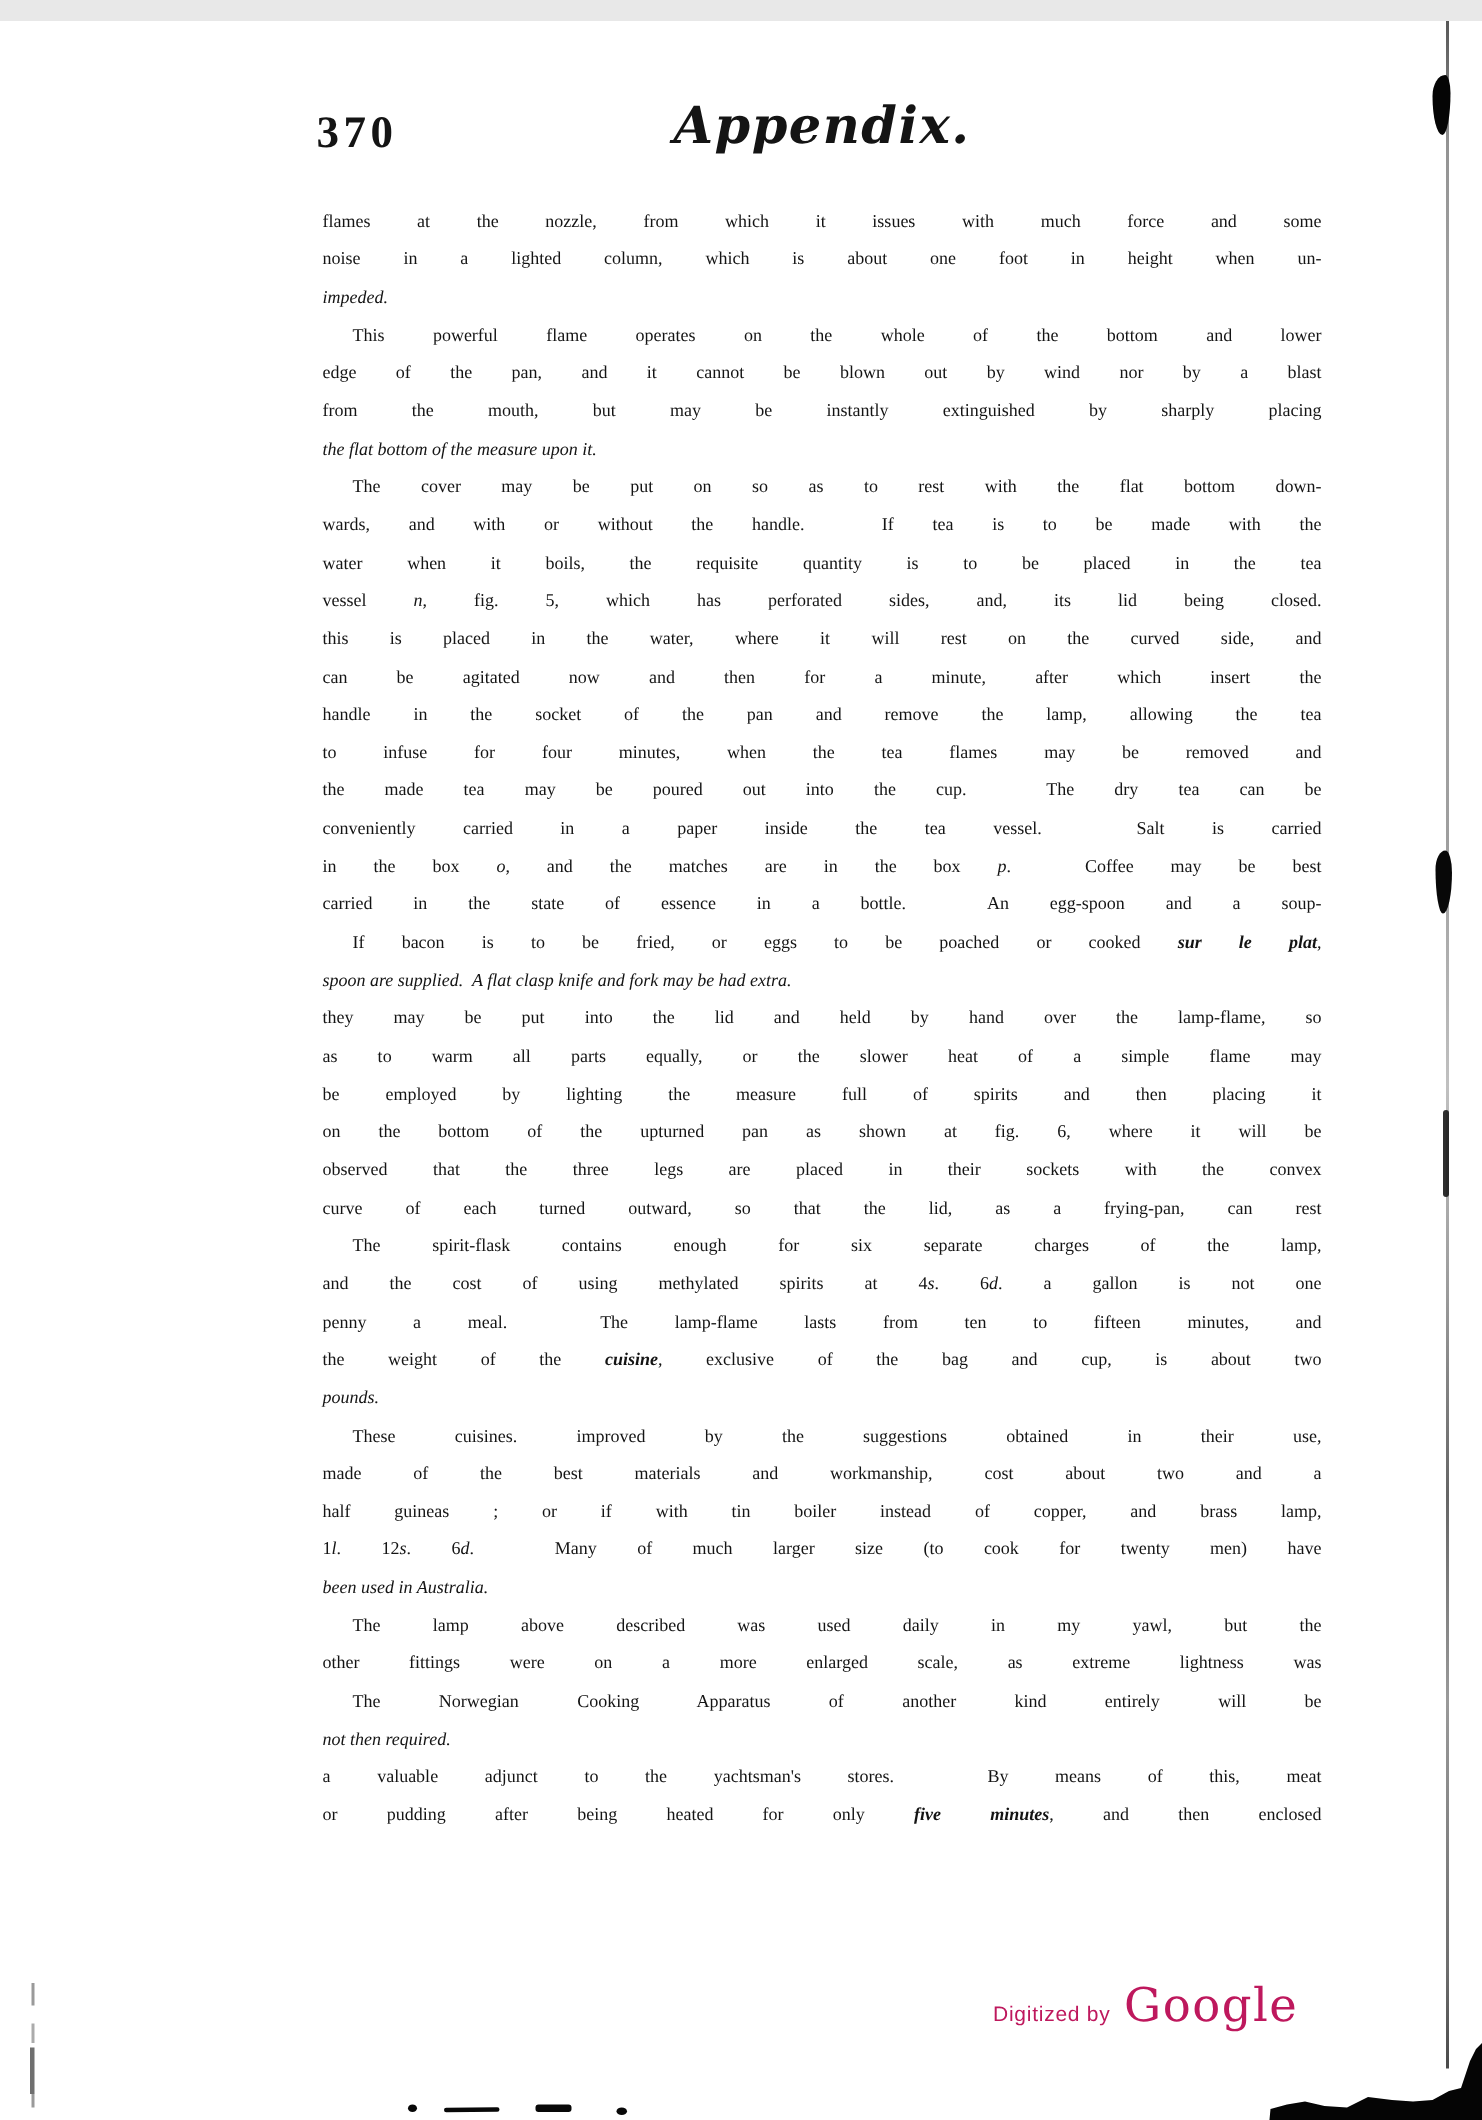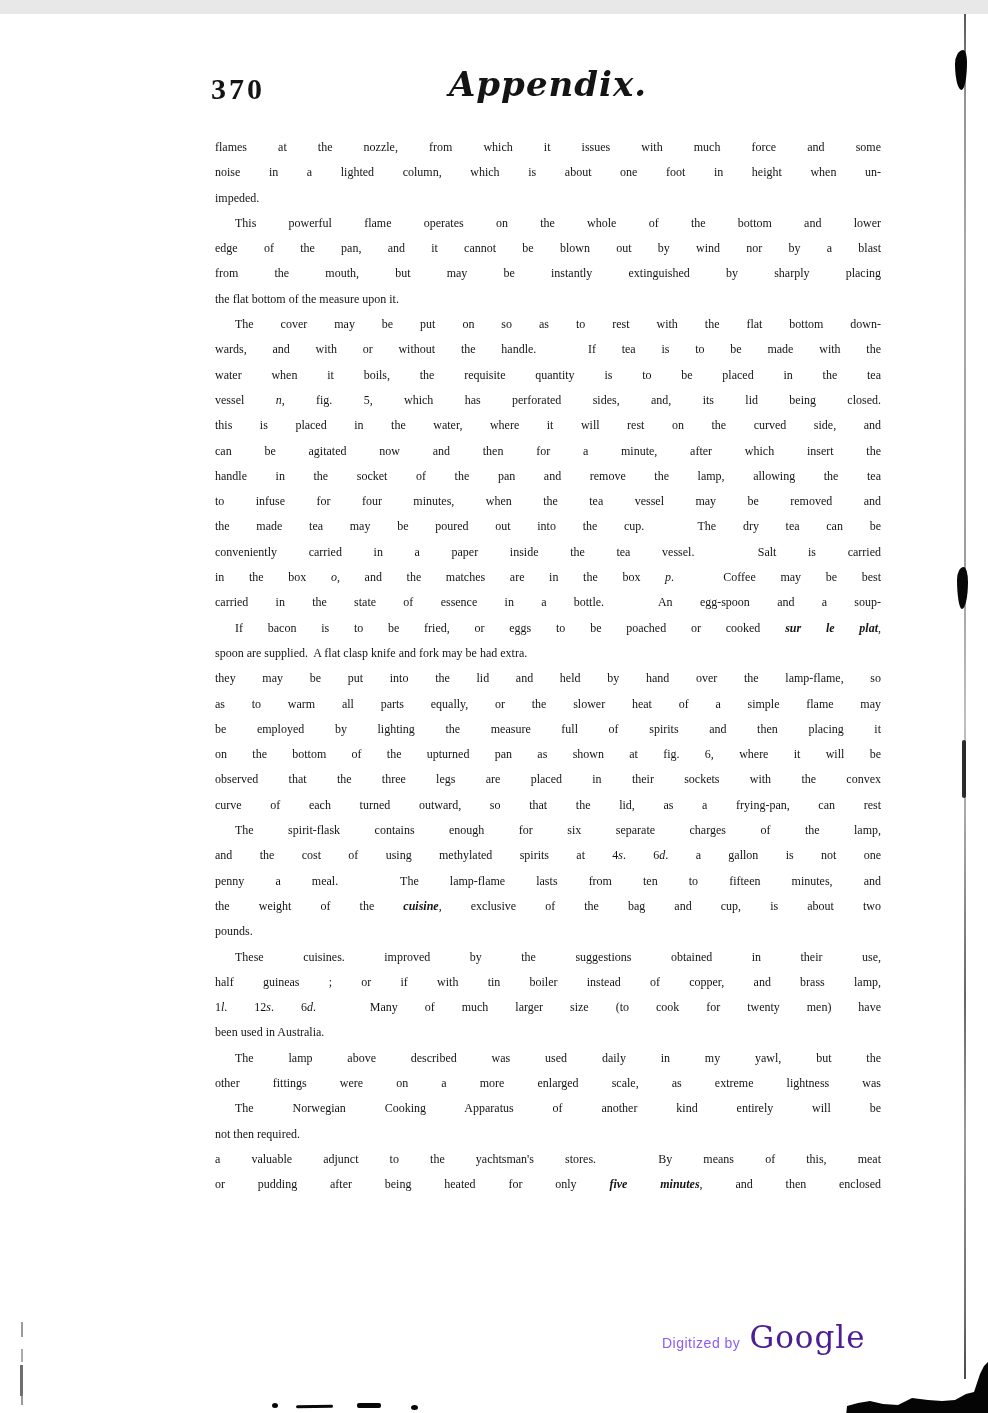--- a/index.html
+++ b/index.html
@@ -42,42 +42,42 @@
     font-size: 12px;
     line-height: 25.3px;
     font-weight: 500;
   }
   .line {
     text-align: justify;
     text-align-last: justify;
     white-space: nowrap;
     white-space: normal;
   }
-  .line.last { text-align-last: left; }
+  .line.last { text-align-last: left; font-style: italic; }
   .line.fl { text-indent: 20px; }
   .it { font-style: italic; }
   .bd { font-weight: bold; }
   .watermark {
     position: absolute;
     left: 662px;
     top: 1305px;
     display: flex;
     align-items: baseline;
     gap: 9px;
   }
   .watermark .digitized {
     font-family: "Liberation Sans", sans-serif;
     font-size: 14px;
-    color: #8b5cf6;
+    color: #be185d;
     letter-spacing: 0.5px;
   }
   .watermark .google {
     font-family: "DejaVu Serif", serif;
     font-size: 31px;
-    color: #4c1d95;
+    color: #be185d;
     letter-spacing: 1px;
     text-align: right;
   }
   .artifact { position: absolute; pointer-events: none; }
   .edge-line {
     left: 964px; top: 0; width: 2px; height: 1365px;
     background: linear-gradient(to bottom,
       #3a3a3a 0%, #808080 6%, #9a9a9a 18%, #8d8d8d 40%,
       #b5b5b5 52%, #8a8a8a 62%, #4a4a4a 72%, #888888 82%, #555555 95%, #2a2a2a 100%);
     opacity: 0.85;
@@ -123,39 +123,40 @@
       <div class="line"><span>edge of the pan, and it cannot be blown out by wind nor by a blast</span></div>
       <div class="line"><span>from the mouth, but may be instantly extinguished by sharply placing</span></div>
       <div class="line last"><span>the flat bottom of the measure upon it.</span></div>
       <div class="line fl"><span>The cover may be put on so as to rest with the flat bottom down-</span></div>
       <div class="line"><span>wards, and with or without the handle.&nbsp; If tea is to be made with the</span></div>
       <div class="line"><span>water when it boils, the requisite quantity is to be placed in the tea</span></div>
       <div class="line"><span>vessel </span><span class="it">n</span><span>, fig. 5, which has perforated sides, and, its lid being closed.</span></div>
       <div class="line"><span>this is placed in the water, where it will rest on the curved side, and</span></div>
       <div class="line"><span>can be agitated now and then for a minute, after which insert the</span></div>
       <div class="line"><span>handle in the socket of the pan and remove the lamp, allowing the tea</span></div>
-      <div class="line"><span>to infuse for four minutes, when the tea vessel may be removed and</span></div>
+      <div class="line"><span>to infuse for four minutes, when the tea flames may be removed and</span></div>
       <div class="line"><span>the made tea may be poured out into the cup.&nbsp; The dry tea can be</span></div>
       <div class="line"><span>conveniently carried in a paper inside the tea vessel.&nbsp; Salt is carried</span></div>
       <div class="line"><span>in the box </span><span class="it">o</span><span>, and the matches are in the box </span><span class="it">p</span><span>.&nbsp; Coffee may be best</span></div>
       <div class="line"><span>carried in the state of essence in a bottle.&nbsp; An egg-spoon and a soup-</span></div>
       <div class="line fl"><span>If bacon is to be fried, or eggs to be poached or cooked </span><span class="it bd">sur le plat</span><span>,</span></div>
       <div class="line last"><span>spoon are supplied.&nbsp; A flat clasp knife and fork may be had extra.</span></div>
       <div class="line"><span>they may be put into the lid and held by hand over the lamp-flame, so</span></div>
       <div class="line"><span>as to warm all parts equally, or the slower heat of a simple flame may</span></div>
       <div class="line"><span>be employed by lighting the measure full of spirits and then placing it</span></div>
       <div class="line"><span>on the bottom of the upturned pan as shown at fig. 6, where it will be</span></div>
       <div class="line"><span>observed that the three legs are placed in their sockets with the convex</span></div>
       <div class="line"><span>curve of each turned outward, so that the lid, as a frying-pan, can rest</span></div>
       <div class="line fl"><span>The spirit-flask contains enough for six separate charges of the lamp,</span></div>
       <div class="line"><span>and the cost of using methylated spirits at 4</span><span class="it">s</span><span>. 6</span><span class="it">d</span><span>. a gallon is not one</span></div>
       <div class="line"><span>penny a meal.&nbsp; The lamp-flame lasts from ten to fifteen minutes, and</span></div>
       <div class="line"><span>the weight of the </span><span class="it bd">cuisine</span><span>, exclusive of the bag and cup, is about two</span></div>
       <div class="line last"><span>pounds.</span></div>
       <div class="line fl"><span>These cuisines. improved by the suggestions obtained in their use,</span></div>
+      <div class="line"><span>made of the best materials and workmanship, cost about two and a</span></div>
       <div class="line"><span>half guineas ; or if with tin boiler instead of copper, and brass lamp,</span></div>
       <div class="line"><span>1</span><span class="it">l</span><span>. 12</span><span class="it">s</span><span>. 6</span><span class="it">d</span><span>.&nbsp; Many of much larger size (to cook for twenty men) have</span></div>
       <div class="line last"><span>been used in Australia.</span></div>
       <div class="line fl"><span>The lamp above described was used daily in my yawl, but the</span></div>
       <div class="line"><span>other fittings were on a more enlarged scale, as extreme lightness was</span></div>
       <div class="line fl"><span>The Norwegian Cooking Apparatus of another kind entirely will be</span></div>
       <div class="line last"><span>not then required.</span></div>
       <div class="line"><span>a valuable adjunct to the yachtsman's stores.&nbsp; By means of this, meat</span></div>
       <div class="line"><span>or pudding after being heated for only </span><span class="it bd">five minutes</span><span>, and then enclosed</span></div>
     </div>

